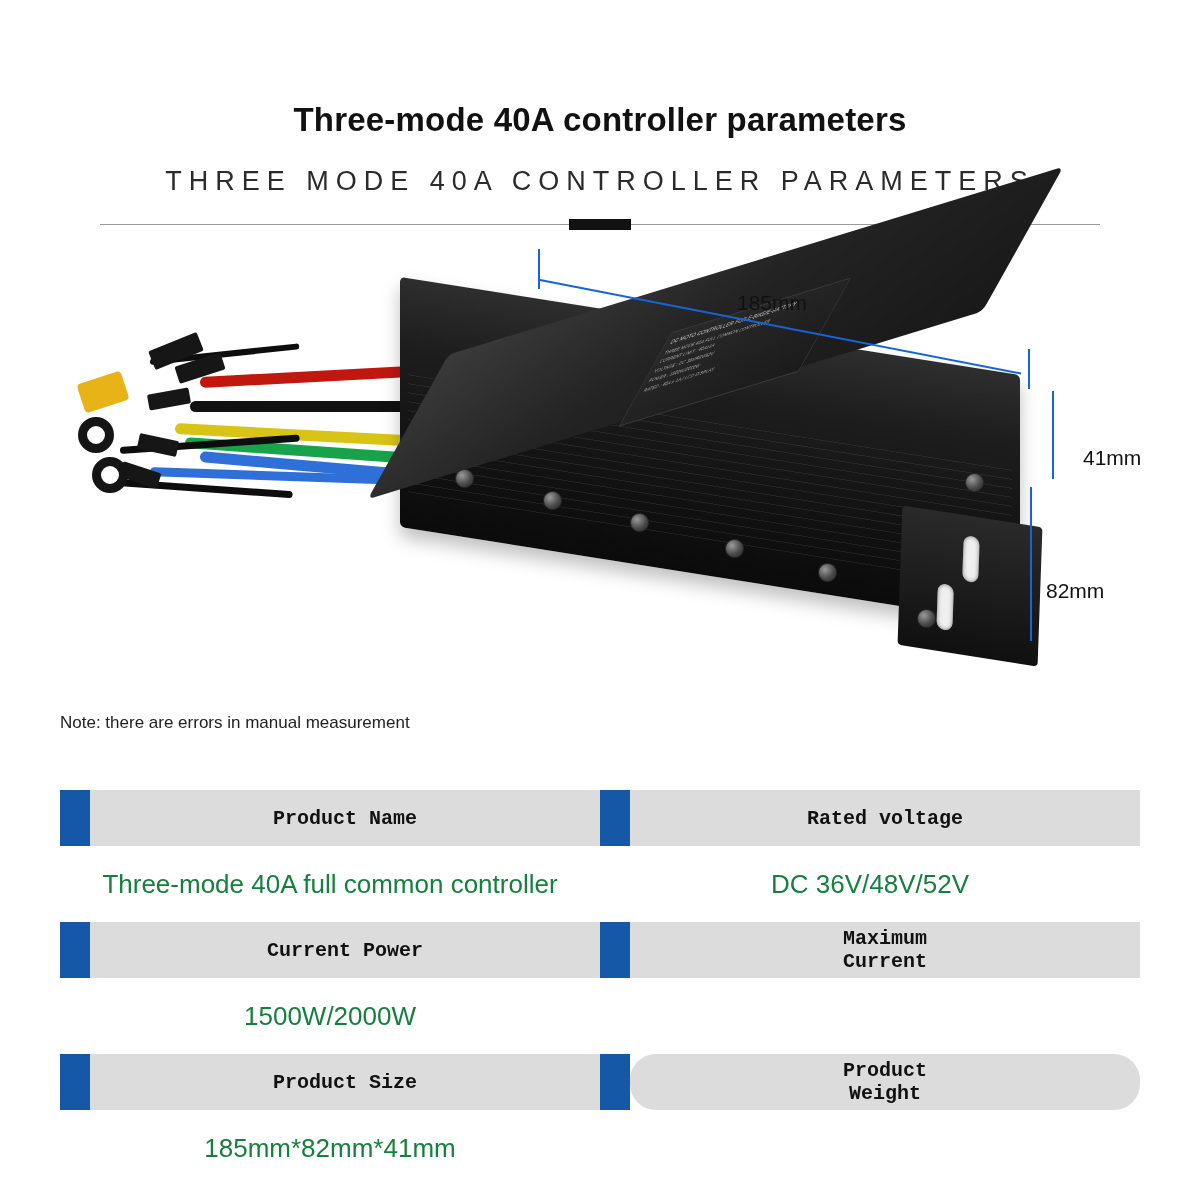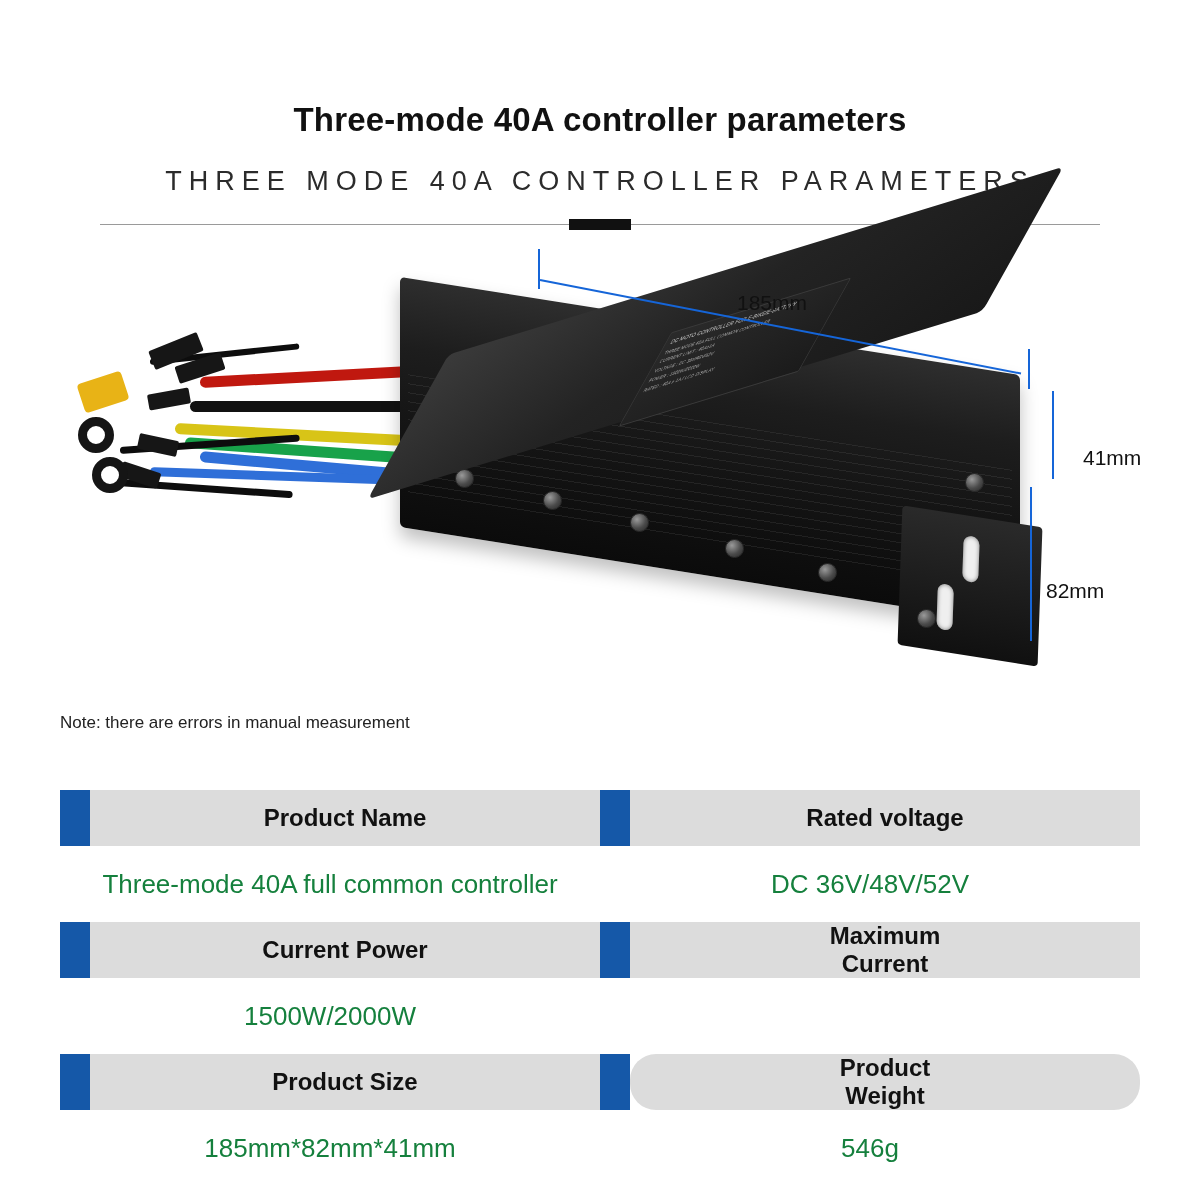--- a/index.html
+++ b/index.html
@@ -223,26 +223,27 @@
     background: #1558a8;
     flex: 0 0 30px;
   }
   .greycell {
     flex: 1;
     background: #dcdcdc;
     display: flex;
     align-items: center;
     justify-content: center;
     text-align: center;
-    font-size: 24px;
+    font-size: 20px;
     font-weight: bold;
     color: #111;
     line-height: 1.15;
     padding: 0 8px;
     box-sizing: border-box;
+    font-family: Liberation Mono, monospace;
   }
   .valrow {
     display: flex;
     height: 54px;
     margin-bottom: 11px;
   }
   .valcell {
     width: 50%;
     display: flex;
     align-items: center;
@@ -364,15 +365,14 @@
       <div class="greycell">Product Size</div>
     </div>
     <div class="cellpair">
       <div class="bluebar"></div>
       <div class="greycell" style="white-space:pre-line;border-radius:26px;">Product
 Weight</div>
     </div>
   </div>
   <div class="valrow">
     <div class="valcell">185mm*82mm*41mm</div>
-    <div class="valcell">546g</div>
   </div>
 </div>
 
 </body></html>

